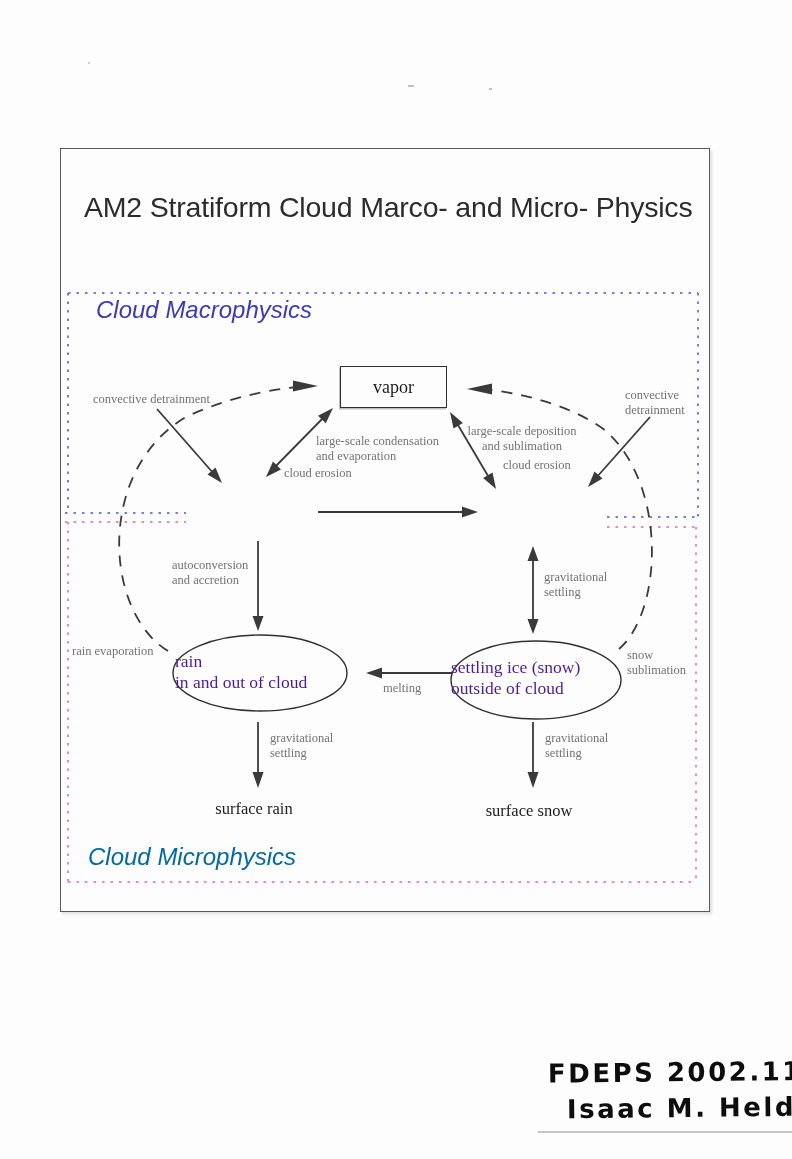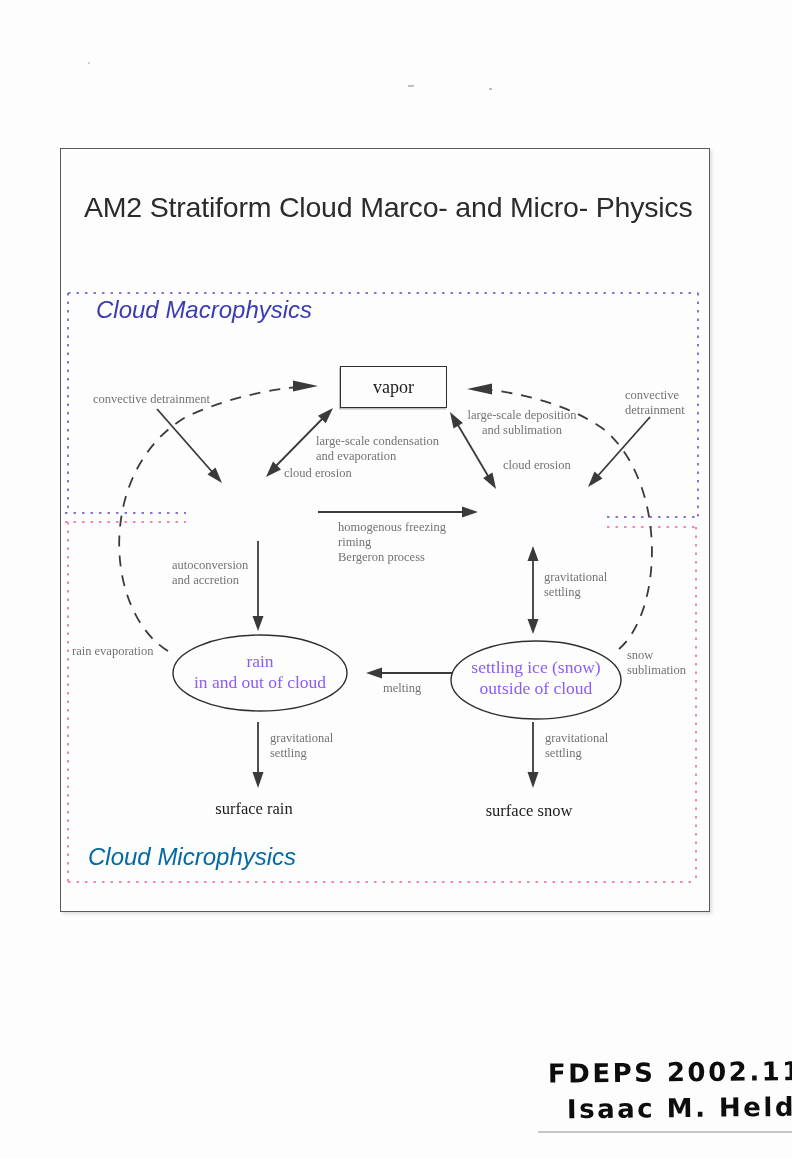--- a/index.html
+++ b/index.html
@@ -31,22 +31,22 @@
   }
   .lbl.center{text-align:center;}
   .node-box{
     position:absolute;border:1.5px solid #2f2f2f;background:#fdfdfd;
     display:flex;align-items:center;justify-content:center;
     font-size:18px;color:#1c1c1c;
     box-shadow:-1px 1.5px 0 #bdbdbd;
     margin-top:6px;
   }
   .ellipse-label{
-    position:absolute;text-align:center;font-size:17.5px;line-height:1.18;
-    color:#8b5cf6;white-space:pre-line;
+    position:absolute;font-size:17.5px;line-height:1.18;
+    color:#4c1d95;white-space:pre-line;
   }
   .surface-label{
     position:absolute;text-align:center;font-size:16.5px;color:#1c1c1c;width:120px;
   }
   .handwriting{
     position:absolute;font-family:"DejaVu Sans", sans-serif;
     font-weight:bold;color:#0d0d0d;font-size:26px;letter-spacing:2.5px;
     white-space:nowrap;transform:rotate(-0.6deg);
   }
   #hand-line1{left:548px;top:1057px;}
@@ -144,26 +144,23 @@
 
   <div class="surface-label" style="left:194px;top:799px;">surface rain</div>
   <div class="surface-label" style="left:469px;top:801px;">surface snow</div>
 
   <div class="lbl" style="left:93px;top:392px;white-space:nowrap;">convective detrainment</div>
   <div class="lbl" style="left:625px;top:388px;">convective
 detrainment</div>
   <div class="lbl" style="left:316px;top:434px;">large-scale condensation
 and evaporation</div>
   <div class="lbl" style="left:284px;top:466px;white-space:nowrap;">cloud erosion</div>
-  <div class="lbl center" style="left:462px;top:408px;width:120px;">large-scale deposition
+  <div class="lbl center" style="left:462px;top:424px;width:120px;">large-scale deposition
 and sublimation</div>
   <div class="lbl" style="left:503px;top:458px;white-space:nowrap;">cloud erosion</div>
-  <div class="lbl" style="left:338px;top:520px;">homogenous freezing
-riming
-Bergeron process</div>
   <div class="lbl" style="left:172px;top:558px;">autoconversion
 and accretion</div>
   <div class="lbl" style="left:544px;top:570px;">gravitational
 settling</div>
   <div class="lbl" style="left:72px;top:644px;white-space:nowrap;">rain evaporation</div>
   <div class="lbl" style="left:627px;top:648px;">snow
 sublimation</div>
   <div class="lbl" style="left:383px;top:681px;white-space:nowrap;text-align:right;">melting</div>
   <div class="lbl" style="left:270px;top:731px;">gravitational
 settling</div>

